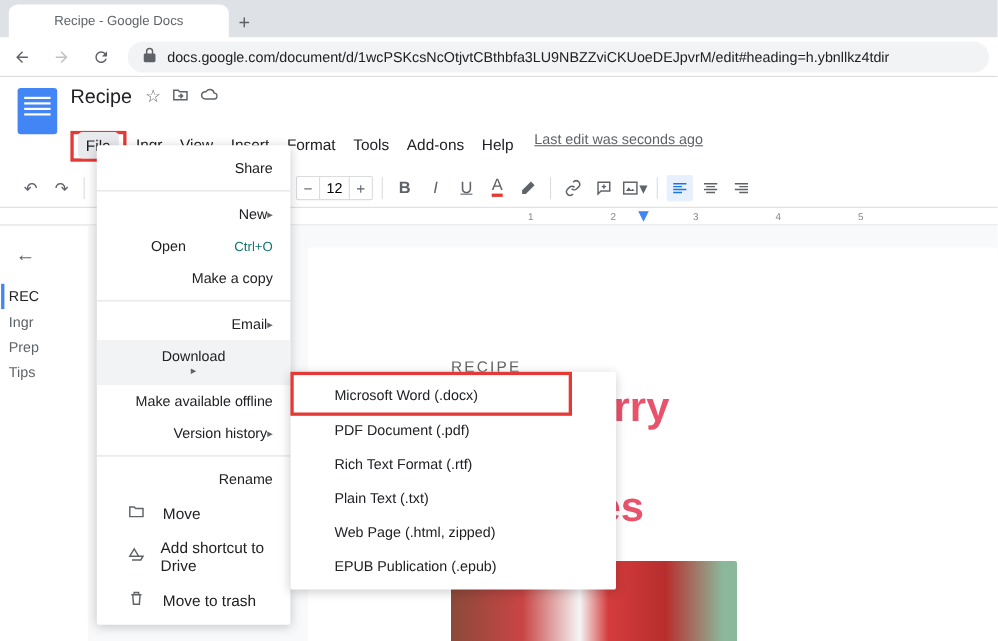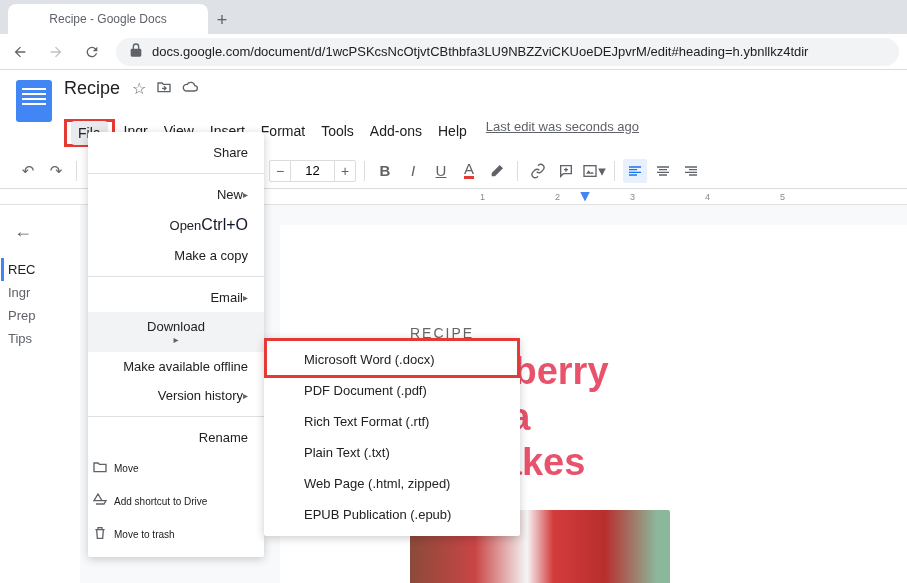--- a/index.html
+++ b/index.html
@@ -31,21 +31,21 @@
 .file-highlight { border:3px solid #e53935; padding:2px 4px; }
 .last-edit { font-size:13px; color:#5f6368; text-decoration:underline; margin-left:10px; }
 
 
 .docs-toolbar { height:36px; border-bottom:1px solid #dadce0; display:flex; align-items:center; padding:0 16px; gap:4px; margin-top:6px; }
 .tb-btn { width:24px; height:24px; display:flex; align-items:center; justify-content:center; color:#5f6368; font-size:15px; }
 .tb-sep { width:1px; height:20px; background:#dadce0; margin:0 4px; }
 .tb-select { display:flex; align-items:center; gap:4px; padding:0 6px; font-size:13px; color:#202124; min-width:60px; }
 .font-size-box { display:flex; align-items:center; border:1px solid #dadce0; border-radius:2px; }
 .fs-btn { width:20px; height:20px; display:flex; align-items:center; justify-content:center; font-size:14px; color:#5f6368; }
-.fs-val { width:45px; text-align:center; font-size:13px; border-left:1px solid #dadce0; border-right:1px solid #dadce0; line-height:20px; }
+.fs-val { width:28px; text-align:center; font-size:13px; border-left:1px solid #dadce0; border-right:1px solid #dadce0; line-height:20px; }
 .bold { font-weight:bold; }
 .italic { font-style:italic; }
 .underline { text-decoration:underline; }
 .text-color { border-bottom:3px solid #e53935; line-height:14px; }
 .align-active { background:#e8f0fe; border-radius:2px; color:#1a73e8; }
 
 
 .ruler { height:16px; background:#fff; border-bottom:1px solid #e0e0e0; display:flex; align-items:center; padding-left:480px; font-size:9px; color:#888; gap:70px; position:relative; }
 .ruler-mark { position:relative; }
 .ruler-indent { position:absolute; left:580px; width:10px; height:10px; background:#4285f4; clip-path:polygon(0 0,100% 0,50% 100%); }
@@ -60,28 +60,28 @@
 .doc-canvas { flex:1; background:#f8f9fa; padding:20px 0 0 200px; overflow:hidden; }
 .page { background:#fff; padding:100px 0 0 130px; height:500px; position:relative; }
 .recipe-label { font-size:14px; color:#666; letter-spacing:2px; margin-bottom:8px; }
 .recipe-title { font-family:'Georgia',serif; font-size:38px; font-weight:bold; color:#e8536b; line-height:1.2; }
 .recipe-img { margin-top:24px; width:260px; height:80px; background:linear-gradient(90deg,#8b4a3a 0%,#c94545 25%,#f5f5f5 45%,#d43c3c 55%,#b82e2e 75%,#8bb89a 95%); border-radius:2px; }
 
 
 .file-menu { position:absolute; top:132px; left:88px; width:176px; background:#fff; box-shadow:0 2px 10px rgba(0,0,0,0.2); border-radius:2px; z-index:10; padding:6px 0; }
 .fm-item { padding:7px 16px; font-size:13px; color:#202124; display:flex; align-items:center; justify-content:flex-end; }
 .fm-item:hover, .fm-item.hover { background:#f1f3f4;flex-direction:column; }
-.fm-shortcut { color:#0f172a; font-size:16px; }
+.fm-shortcut { color:#0f766e; font-size:12px;margin-left:44px; }
 .fm-arrow { color:#5f6368; font-size:10px; }
 .fm-sep { height:1px; background:#e0e0e0; margin:6px 0; }
 .fm-icon { width:18px; margin-right:-6px; color:#5f6368; font-size:14px; }
-.fm-item-icon { padding:7px 16px 7px 4px; font-size:10px; color:#202124; display:flex; align-items:center; gap:10px; }
-
-
-.download-menu { position:absolute; top:338px; left:264px; width:256px; background:#fff; box-shadow:0 2px 10px rgba(0,0,0,0.2); border-radius:2px; z-index:11; padding:6px 0; }
+.fm-item-icon { padding:7px 16px 7px 28px; font-size:14px; color:#202124; display:flex; align-items:center; gap:20px; }
+
+
+.download-menu { position:absolute; top:338px; left:264px; width:296px; background:#fff; box-shadow:0 2px 10px rgba(0,0,0,0.2); border-radius:2px; z-index:11; padding:6px 0; }
 .dm-item { padding:8px 40px; font-size:13px; color:#202124; }
 .docx-highlight { position:absolute; top:338px; left:264px; width:256px; height:40px; border:3px solid #e53935; z-index:12; pointer-events:none; }
 
 svg { width:16px; height:16px; }
 </style>
 </head>
 <body>
 
 <div class="browser-tabs">
   <div class="tab">

